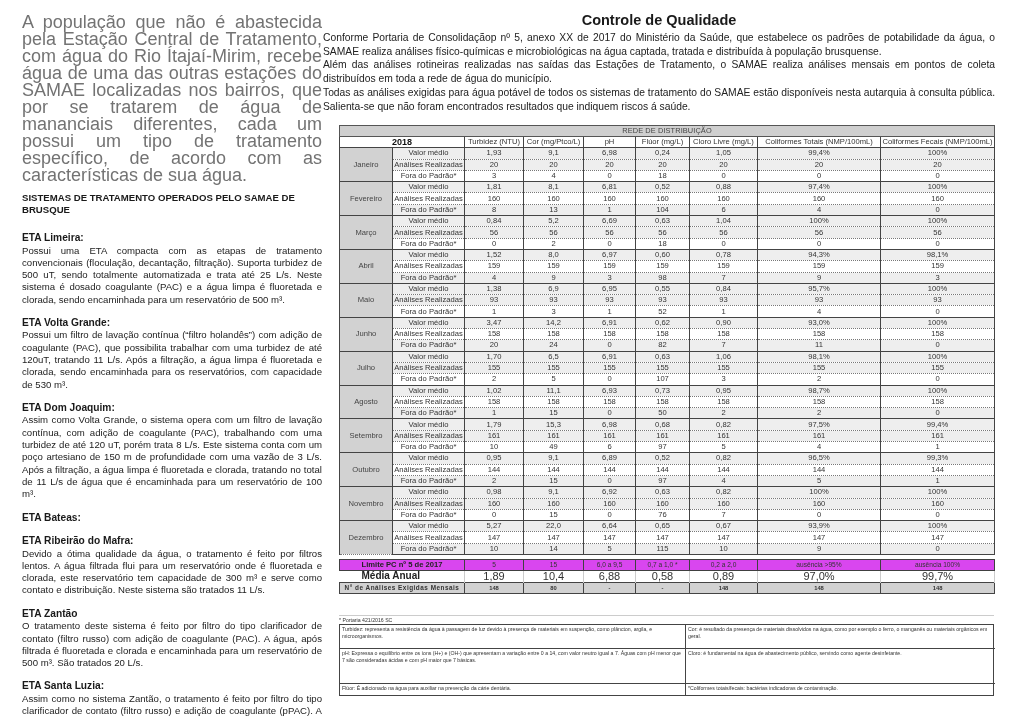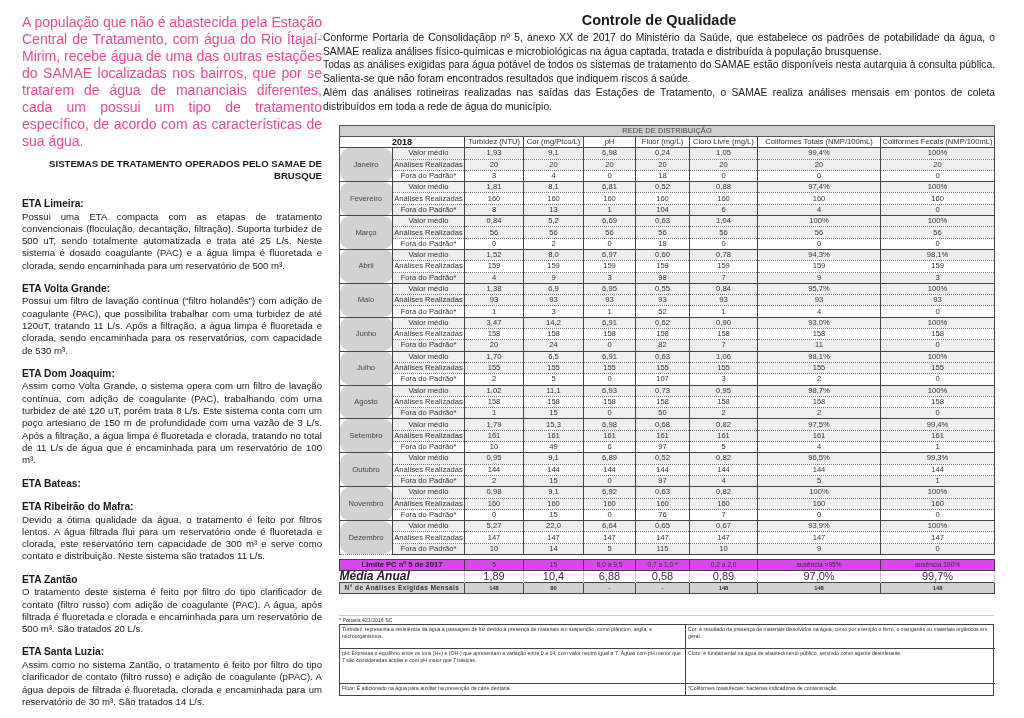--- a/index.html
+++ b/index.html
@@ -1,49 +1,49 @@
 <!DOCTYPE html>
 <html><head>
 <meta charset="utf-8">
 <style>
   html, body { margin: 0; padding: 0; background: #ffffff; }
   body { width: 1024px; height: 718px; position: relative; overflow: hidden; font-family: "Liberation Sans", sans-serif; color: #1a1a1a; }
 
   
   #left { position: absolute; left: 22px; top: 14px; width: 300px; }
-  .intro { font-family: "Liberation Sans", sans-serif; font-size: 14px; line-height: 17px; text-align: justify; margin: 0 0 8px 0; color: #ec4899; }
-  .sys-title { font-weight: bold; font-size: 9.6px; text-align: right; line-height: 12px; margin: 0 0 16px 0; }
+  .intro { font-family: "Liberation Sans", sans-serif; font-size: 18px; line-height: 17px; text-align: justify; margin: 0 0 8px 0; color: #737373; }
+  .sys-title { font-weight: bold; font-size: 9.6px; text-align: left; line-height: 12px; margin: 0 0 16px 0; }
   .eta { margin-bottom: 11px; }
   .eta h4 { margin: 0; font-size: 10.2px; font-weight: bold; line-height: 12.5px; }
   .eta p { margin: 0; font-size: 9.6px; line-height: 12.3px; text-align: justify; color: #222; }
 
   
   #right { position: absolute; left: 323px; top: 12px; width: 672px; }
   #qc-title { text-align: center; font-size: 14.5px; font-weight: bold; margin: 0 0 2px 0; line-height: 17px; }
   .qc-p { font-size: 10.3px; line-height: 13.7px; margin: 0; text-align: justify; color: #222; }
 
   
   #table-wrap { position: absolute; left: 339px; top: 125px; width: 655px; }
   table { border-collapse: collapse; width: 655px; table-layout: fixed; font-size: 7.6px; color: #333; }
   td, th { padding: 0; height: 10.3px; line-height: 10px; text-align: center; overflow: hidden; white-space: nowrap; font-weight: normal; }
   .band td { background: #cfcfcf; border: 1px solid #555; height: 10px; text-align: center; letter-spacing: 0.1px; font-size: 7.4px; color: #444; }
   .hdr td { border: 1px solid #444; background: #fff; font-size: 7.6px; }
   .hdr .year { font-weight: bold; font-size: 9px; color: #111; }
-  .month { background: #d2d2d2; border-right: 1px solid #444; border-left: 1px solid #444; border-bottom: 1px solid #444; border-top: 1px solid #444; color: #444; border-radius: 10px; }
+  .month { background: #d2d2d2; border-right: 1px solid #444; border-left: 1px solid #444; border-bottom: 1px solid #444; border-top: 1px solid #444; color: #444; }
   .lbl { border-right: 1px solid #444; }
   tr.r td.v { border-left: 1px solid #444; border-right: 1px solid #444; }
   tr.r td { border-bottom: 1px dotted #777; }
   tr.r.last td { border-bottom: 1px solid #444; }
   tr.shade td.c { background: #eeeeee; }
   tr.r td.lastc { border-right: 1px solid #444; }
   .spacer td { height: 4px; border: none; }
   .lim td { background: #d946ef; border: 1px solid #404040; font-size: 6.6px; }
   .lim td.lab { font-weight: bold; font-size: 7.6px; color: #222; }
   .avg td { background: #fff; border-right: 1px solid #ccc; font-size: 11px; text-align: center; }
-  .avg td.lab { font-weight: bold; text-align: left; padding-right: 22px; font-size: 12px; color: #222; font-style: italic; }
+  .avg td.lab { font-weight: bold; text-align: center; padding-right: 22px; font-size: 10px; color: #222; }
   .req td { background: #d2d2d2; border: 1px solid #444; font-size: 5.8px; font-weight: bold; }
   .req td.lab { font-size: 6.4px; letter-spacing: 0.5px; }
 
   #notes { position: absolute; left: 339px; top: 615px; width: 655px; font-size: 5.2px; color: #333; }
   #portaria { height: 8px; line-height: 8px; border-top: 1px solid #ccc; }
   .notes-grid { display: grid; grid-template-columns: 346px 309px; border: 1px solid #444; }
   .note { padding: 1px 2px; line-height: 6.5px; border-right: 1px solid #444; border-bottom: 1px solid #444; }
   .note:nth-child(2n) { border-right: none; }
   .note.n1, .note.n2 { height: 21px; }
   .note.n3, .note.n4 { height: 32px; }
@@ -82,22 +82,22 @@
       <div class="eta">
         <h4> ETA Santa Luzia:</h4>
         <p>Assim como no sistema Zantão, o tratamento é feito por filtro do tipo clarificador de contato (filtro russo) e adição de coagulante (pPAC). A água depois de filtrada é fluoretada, clorada e encaminhada para um reservatório de 30 m³. São tratados 14 L/s.</p>
       </div>
     </div>
 </div>
 
 <div id="right">
   <div id="qc-title">Controle de Qualidade</div>
   <p class="qc-p">Conforme Portaria de Consolidaçãop nº 5, anexo XX de 2017 do Ministério da Saúde, que estabelece os padrões de potabilidade da água, o SAMAE realiza análises físico-químicas e microbiológicas na água captada, tratada e distribuída à população brusquense.</p>
+  <p class="qc-p">Além das análises rotineiras realizadas nas saídas das Estações de Tratamento, o SAMAE realiza análises mensais em pontos de coleta distribuídos em toda a rede de água do município.</p>
   <p class="qc-p">Todas as análises exigidas para água potável de todos os sistemas de tratamento do SAMAE estão disponíveis nesta autarquia à consulta pública. Salienta-se que não foram encontrados resultados que indiquem riscos á saúde.</p>
-  <p class="qc-p">Além das análises rotineiras realizadas nas saídas das Estações de Tratamento, o SAMAE realiza análises mensais em pontos de coleta distribuídos em toda a rede de água do município.</p>
 </div>
 
 <div id="table-wrap">
   <table id="qtable">
     <colgroup>
       <col style="width:53px">
         <col style="width:72px">
         <col style="width:59px">
         <col style="width:60px">
         <col style="width:52px">

